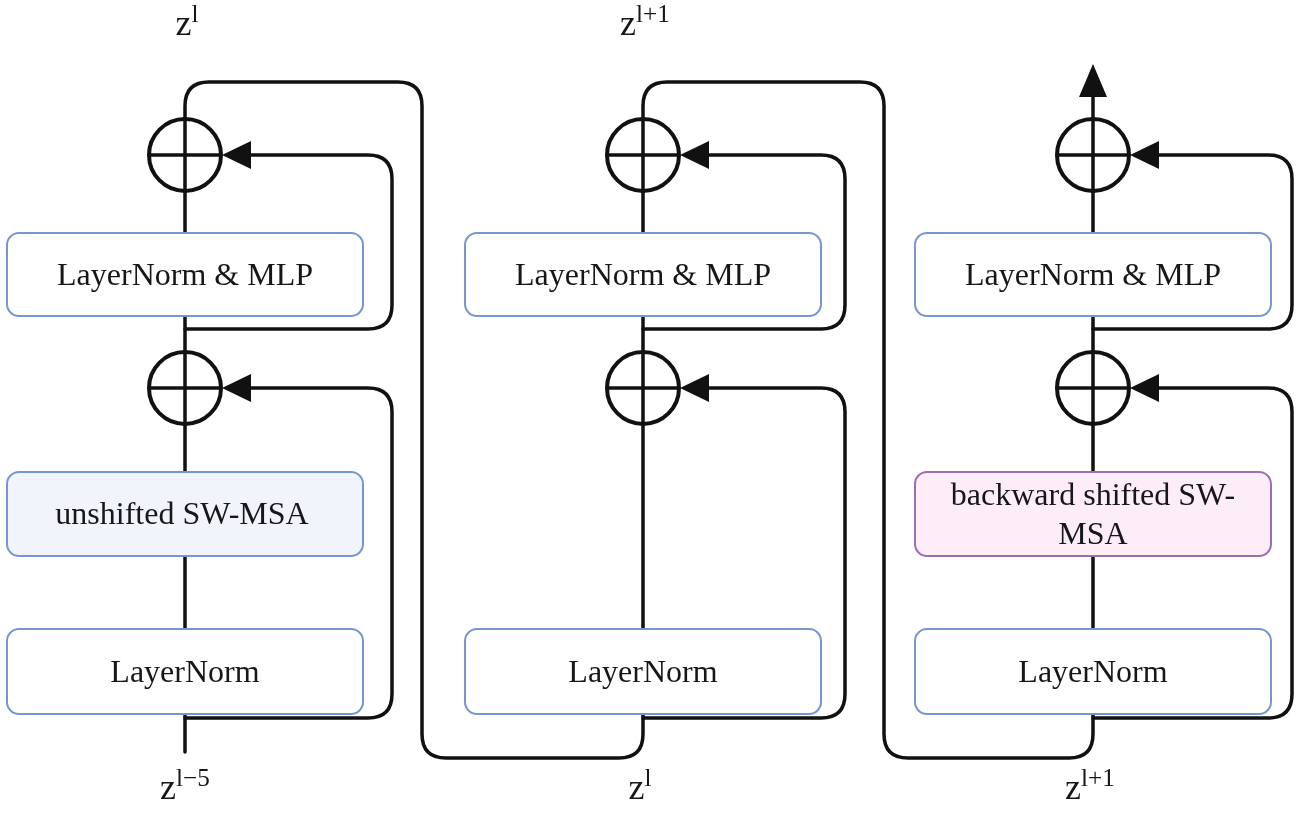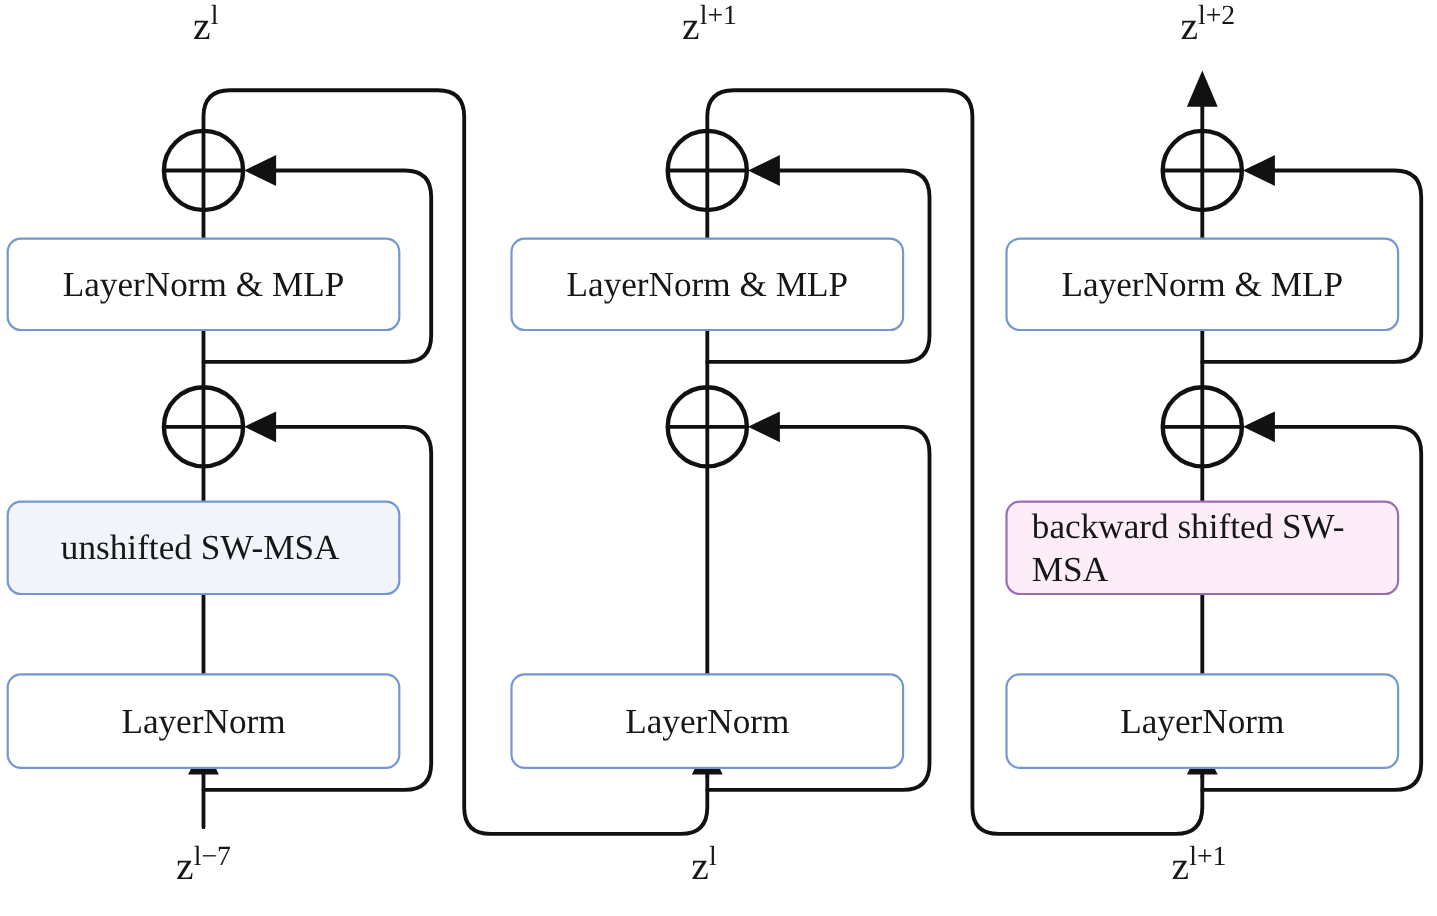--- a/index.html
+++ b/index.html
@@ -46,23 +46,25 @@
   .box {
     position: absolute;
     width: 358px;
     box-sizing: border-box;
     border: 2.5px solid var(--box-border-blue, #7597cf);
     border-radius: 13px;
     background: var(--box-fill, #ffffff);
     display: flex;
     align-items: center;
     justify-content: center;
+    text-align: center;
     font-size: 32px;
     line-height: 1.22;
     padding: 0 22px;
+    margin-top: 16px;
   }
   .box.mlp  { top: 216px; height: 85px; }
   .box.msa  { top: 455px; height: 86px; }
   .box.norm { top: 612px; height: 87px; }
   .box.msa-0 { background: var(--msa-unshifted-fill, #f1f4fb); }
   .box.msa-1 { background: var(--msa-forward-fill, #eeeefb); }
   .box.msa-2 {
     background: var(--msa-backward-fill, #fcedf9);
     border-color: var(--box-border-purple, #9a6fb0);
   }
@@ -137,35 +139,32 @@
     <polygon class="ah" points="1130,388 1159,374 1159,402"></polygon>
   </svg>
 
   <div class="zlabel toprow" style="left:107px;">
     <span>z</span><sup>l</sup>
   </div>
   <div class="box mlp" style="left:6px;">LayerNorm &amp; MLP</div>
   <div class="box msa msa-0" style="left:6px;padding-left:16px;">unshifted SW-MSA</div>
   <div class="box norm" style="left:6px;">LayerNorm</div>
   <div class="zlabel botrow" style="left:105px;">
-    <span>z</span><sup>l−7</sup>
+    <span>z</span><sup>l−5</sup>
   </div>
 
   <div class="zlabel toprow" style="left:565px;">
     <span>z</span><sup>l+1</sup>
   </div>
   <div class="box mlp" style="left:464px;">LayerNorm &amp; MLP</div>
   <div class="box norm" style="left:464px;">LayerNorm</div>
   <div class="zlabel botrow" style="left:560px;">
     <span>z</span><sup>l</sup>
   </div>
 
-  <div class="zlabel toprow" style="left:1018px;">
-    <span>z</span><sup>l+2</sup>
-  </div>
   <div class="box mlp" style="left:914px;">LayerNorm &amp; MLP</div>
   <div class="box msa msa-2" style="left:914px;">backward shifted SW-MSA</div>
   <div class="box norm" style="left:914px;">LayerNorm</div>
   <div class="zlabel botrow" style="left:1010px;">
     <span>z</span><sup>l+1</sup>
   </div>
 
 </div>
 
 </body></html>

